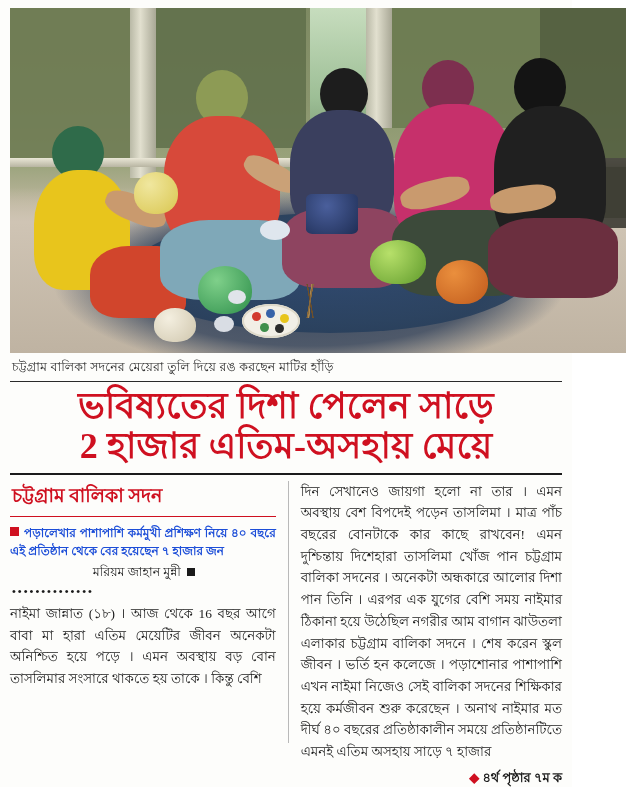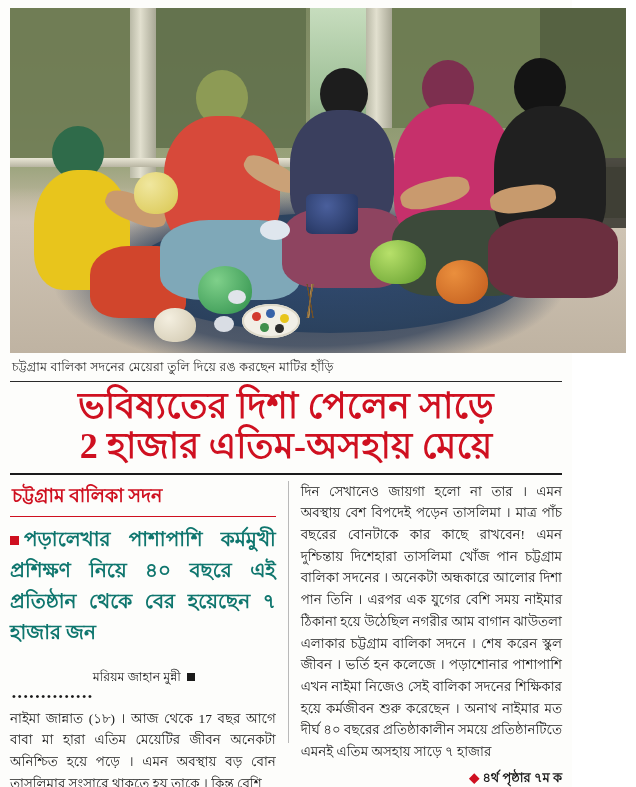--- a/index.html
+++ b/index.html
@@ -155,26 +155,26 @@
     font-weight: bold;
     font-size: 19px;
     margin: 0 0 3px 2px;
     font-family: "Liberation Serif", serif;
   }
   .kicker-rule {
     height: 1px; background: #cf1020; margin-bottom: 7px;
   }
   .lead {
     font-weight: bold;
-    font-size: 20px;
+    font-size: 12px;
     line-height: 1.55;
     text-align: justify;
-    color: #0f766e;
-    font-family: "Liberation Serif", serif;
-    margin: 0 0 20px 0;
+    color: #1d4ed8;
+    font-family: "Liberation Serif", serif;
+    margin: 0 0 2px 0;
   }
   .lead .sq {
     display: inline-block;
     width: 9px; height: 9px;
     background: #cf1020;
     margin-right: 5px;
     vertical-align: 1px;
   }
   .byline {
     font-size: 12.5px;
@@ -303,21 +303,21 @@
   <div class="rule-thick"></div>
 
   <div class="cols">
 
     <div class="col-left">
       <div class="kicker">চট্টগ্রাম বালিকা সদন</div>
       <div class="kicker-rule"></div>
       <p class="lead"><span class="sq"></span><span>পড়ালেখার পাশাপাশি কর্মমুখী প্রশিক্ষণ নিয়ে ৪০ বছরে এই প্রতিষ্ঠান থেকে বের হয়েছেন ৭ হাজার জন</span></p>
       <div class="byline"><span>মরিয়ম জাহান মুন্নী</span><span class="sq-blk"></span></div>
       <div class="dots">••••••••••••••</div>
-      <p class="body-text">নাইমা জান্নাত (১৮) । আজ থেকে 17 বছর আগে বাবা মা হারা এতিম মেয়েটির জীবন অনেকটা অনিশ্চিত হয়ে পড়ে । এমন অবস্থায় বড় বোন তাসলিমার সংসারে থাকতে হয় তাকে । কিন্তু বেশি</p>
+      <p class="body-text">নাইমা জান্নাত (১৮) । আজ থেকে 16 বছর আগে বাবা মা হারা এতিম মেয়েটির জীবন অনেকটা অনিশ্চিত হয়ে পড়ে । এমন অবস্থায় বড় বোন তাসলিমার সংসারে থাকতে হয় তাকে । কিন্তু বেশি</p>
     </div>
 
     <div class="vrule"></div>
 
     <div class="col-right">
       <p class="body-text">দিন সেখানেও জায়গা হলো না তার । এমন অবস্থায় বেশ বিপদেই পড়েন তাসলিমা । মাত্র পাঁচ বছরের বোনটাকে কার কাছে রাখবেন! এমন দুশ্চিন্তায় দিশেহারা তাসলিমা খোঁজ পান চট্টগ্রাম বালিকা সদনের । অনেকটা অন্ধকারে আলোর দিশা পান তিনি । এরপর এক যুগের বেশি সময় নাইমার ঠিকানা হয়ে উঠেছিল নগরীর আম বাগান ঝাউতলা এলাকার চট্টগ্রাম বালিকা সদনে । শেষ করেন স্কুল জীবন । ভর্তি হন কলেজে । পড়াশোনার পাশাপাশি এখন নাইমা নিজেও সেই বালিকা সদনের শিক্ষিকার হয়ে কর্মজীবন শুরু করেছেন । অনাথ নাইমার মত দীর্ঘ ৪০ বছরের প্রতিষ্ঠাকালীন সময়ে প্রতিষ্ঠানটিতে এমনই এতিম অসহায় সাড়ে ৭ হাজার</p>
       <div class="jump"><span class="bullet">◆</span> <span>৪র্থ পৃষ্ঠার ৭ম ক</span></div>
     </div>
 
   </div>

